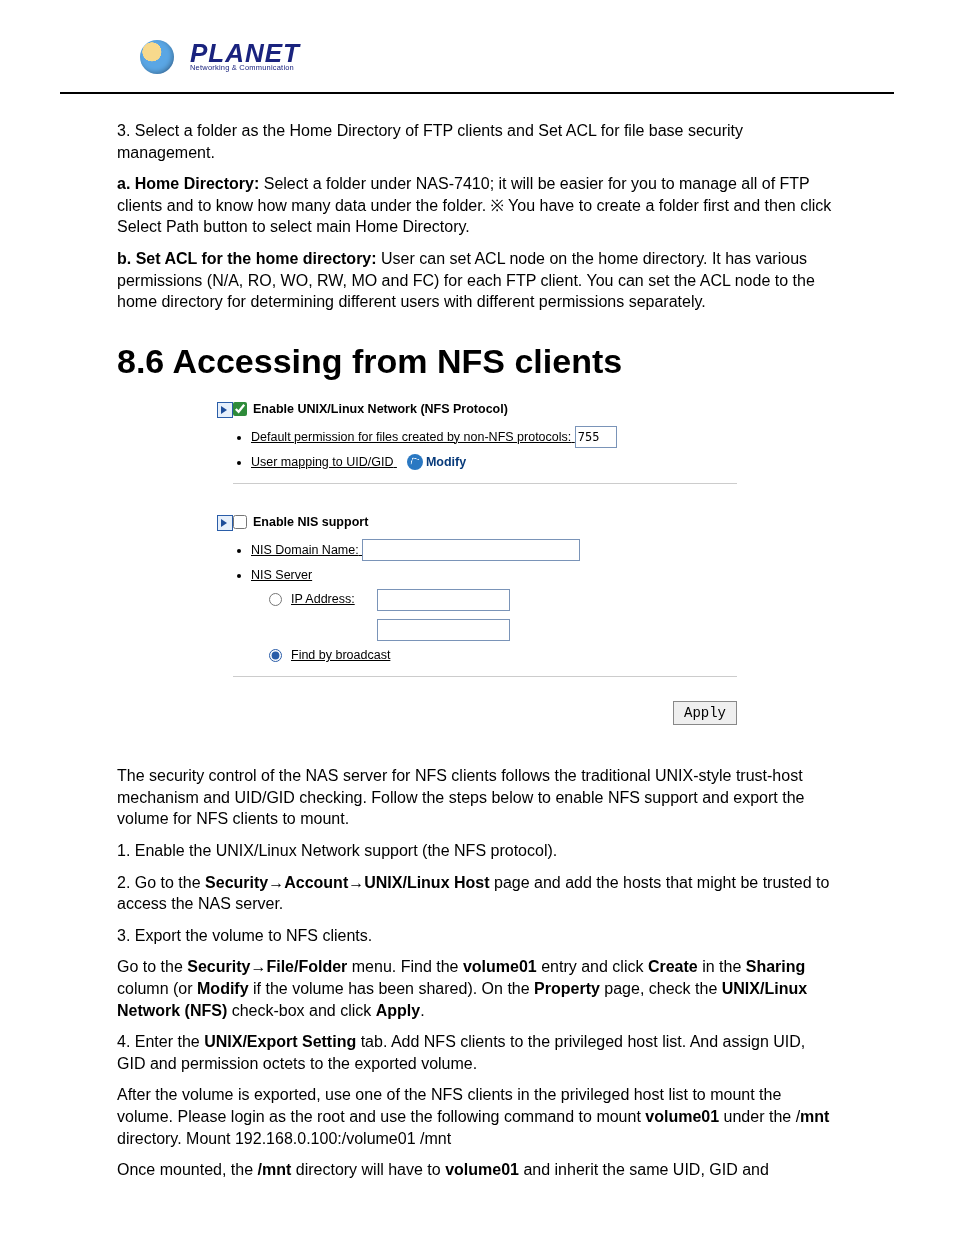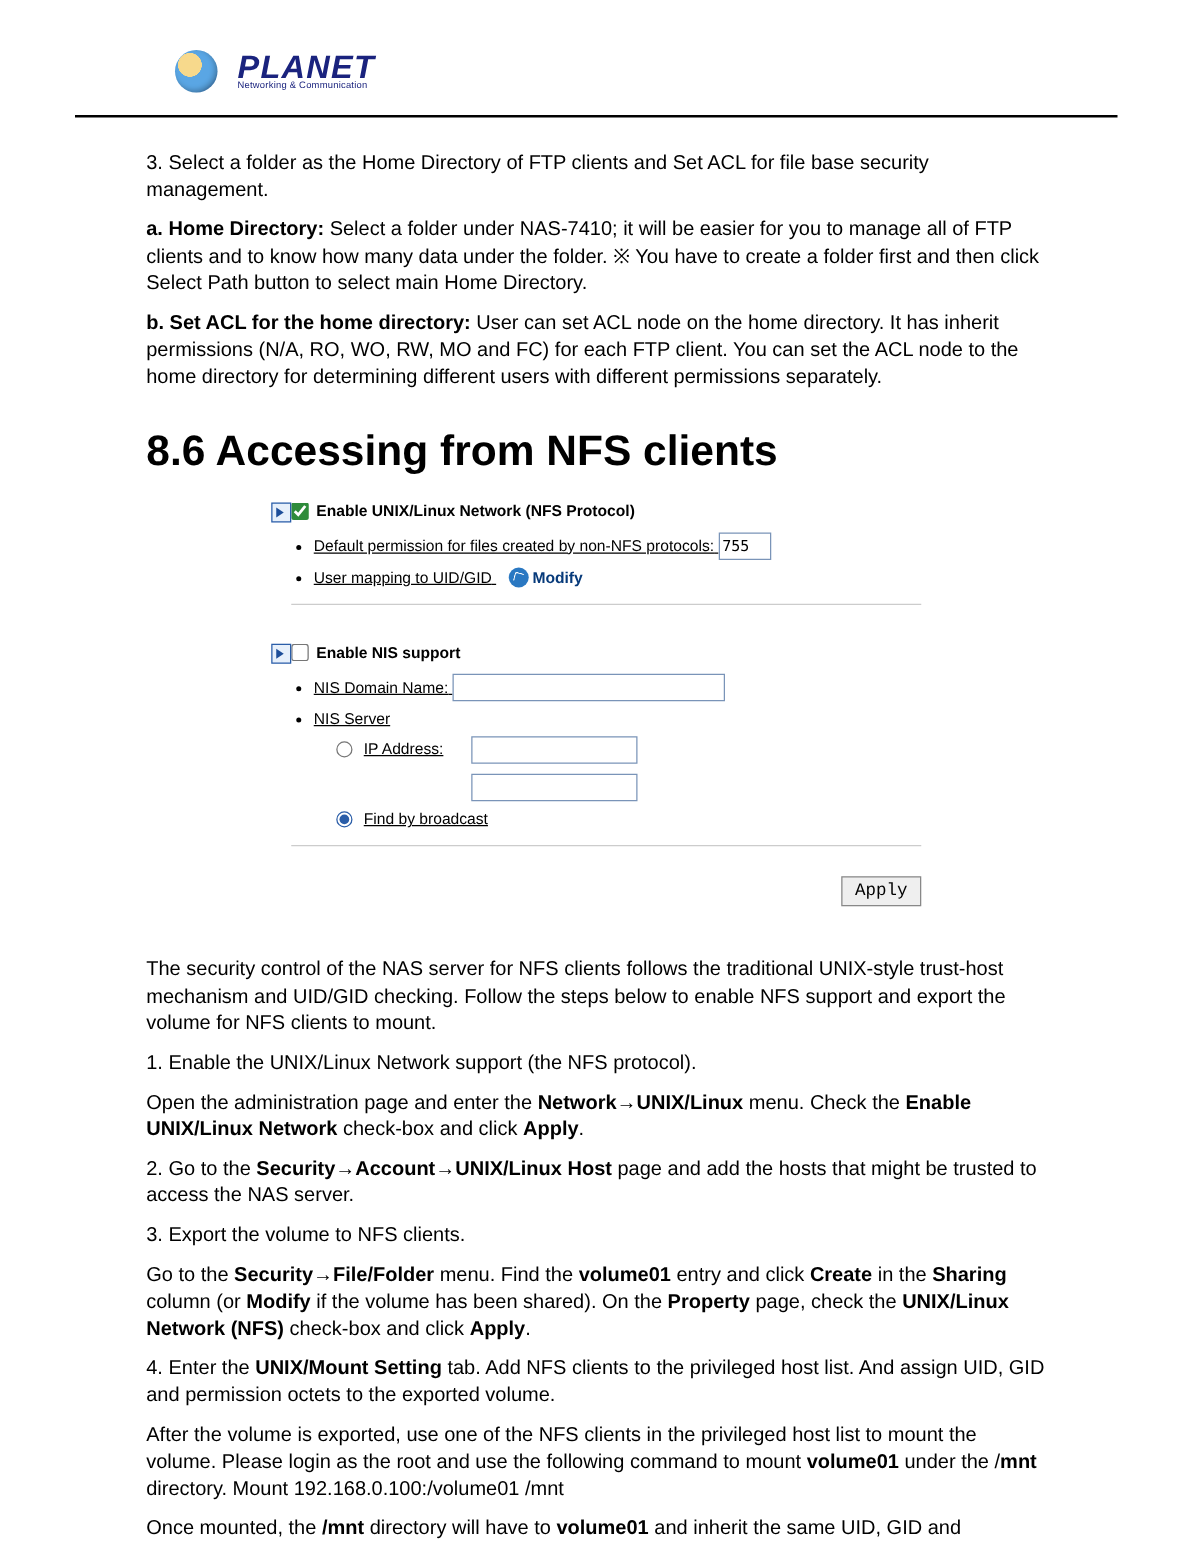--- a/index.html
+++ b/index.html
@@ -75,21 +75,21 @@
 
   <div class="content">
 
     <p>3. Select a folder as the Home Directory of FTP clients and Set ACL for file base security management.</p>
 
     <p>
       <b>a. Home Directory:</b><span> Select a folder under NAS-7410; it will be easier for you to manage all of FTP clients and to know how many data under the folder. ※ You have to create a folder first and then click Select Path button to select main Home Directory.</span>
     </p>
 
     <p>
-      <b>b. Set ACL for the home directory:</b><span> User can set ACL node on the home directory. It has inherit permissions (N/A, RO, WO, RW, MO and FC) for each FTP client. You can set the ACL node to the home directory for determining different users with different permissions separately.</span>
+      <b>b. Set ACL for the home directory:</b><span> User can set ACL node on the home directory. It has various permissions (N/A, RO, WO, RW, MO and FC) for each FTP client. You can set the ACL node to the home directory for determining different users with different permissions separately.</span>
     </p>
 
     <h2>8.6 Accessing from NFS clients</h2>
 
     <div class="panel-wrap">
 
       <div class="sec">
         <div class="arrow-icon"></div>
         <div class="sec-body">
           <label class="chk-row">
@@ -149,36 +149,33 @@
           </div>
         </div>
       </div>
 
     </div>
 
     <p style="margin-top:40px">The security control of the NAS server for NFS clients follows the traditional UNIX-style trust-host mechanism and UID/GID checking. Follow the steps below to enable NFS support and export the volume for NFS clients to mount.</p>
 
     <p>1. Enable the UNIX/Linux Network support (the NFS protocol).</p>
 
-    <p>
-      <span>Open the administration page and enter the </span><b>Network</b><span class="arrow">→</span><b>UNIX/Linux</b><span> menu. Check the </span><b>Enable UNIX/Linux Network</b><span> check-box and click </span><b>Apply</b><span>.</span>
-    </p>
 
     <p>
       <span>2. Go to the </span><b>Security</b><span class="arrow">→</span><b>Account</b><span class="arrow">→</span><b>UNIX/Linux Host</b><span> page and add the hosts that might be trusted to access the NAS server.</span>
     </p>
 
     <p>3. Export the volume to NFS clients.</p>
 
     <p>
       <span>Go to the </span><b>Security</b><span class="arrow">→</span><b>File/Folder</b><span> menu. Find the </span><b>volume01</b><span> entry and click </span><b>Create</b><span> in the </span><b>Sharing</b><span> column (or </span><b>Modify</b><span> if the volume has been shared). On the </span><b>Property</b><span> page, check the </span><b>UNIX/Linux Network (NFS)</b><span> check-box and click </span><b>Apply</b><span>.</span>
     </p>
 
     <p>
-      <span>4. Enter the </span><b>UNIX/Mount Setting</b><span> tab. Add NFS clients to the privileged host list. And assign UID, GID and permission octets to the exported volume.</span>
+      <span>4. Enter the </span><b>UNIX/Export Setting</b><span> tab. Add NFS clients to the privileged host list. And assign UID, GID and permission octets to the exported volume.</span>
     </p>
 
     <p>
       <span>After the volume is exported, use one of the NFS clients in the privileged host list to mount the volume. Please login as the root and use the following command to mount </span><b>volume01</b><span> under the /</span><b>mnt</b><span> directory. Mount 192.168.0.100:/volume01 /mnt</span>
     </p>
 
     <p>
       <span>Once mounted, the </span><b>/mnt</b><span> directory will have to </span><b>volume01</b><span> and inherit the same UID, GID and</span>
     </p>
 

